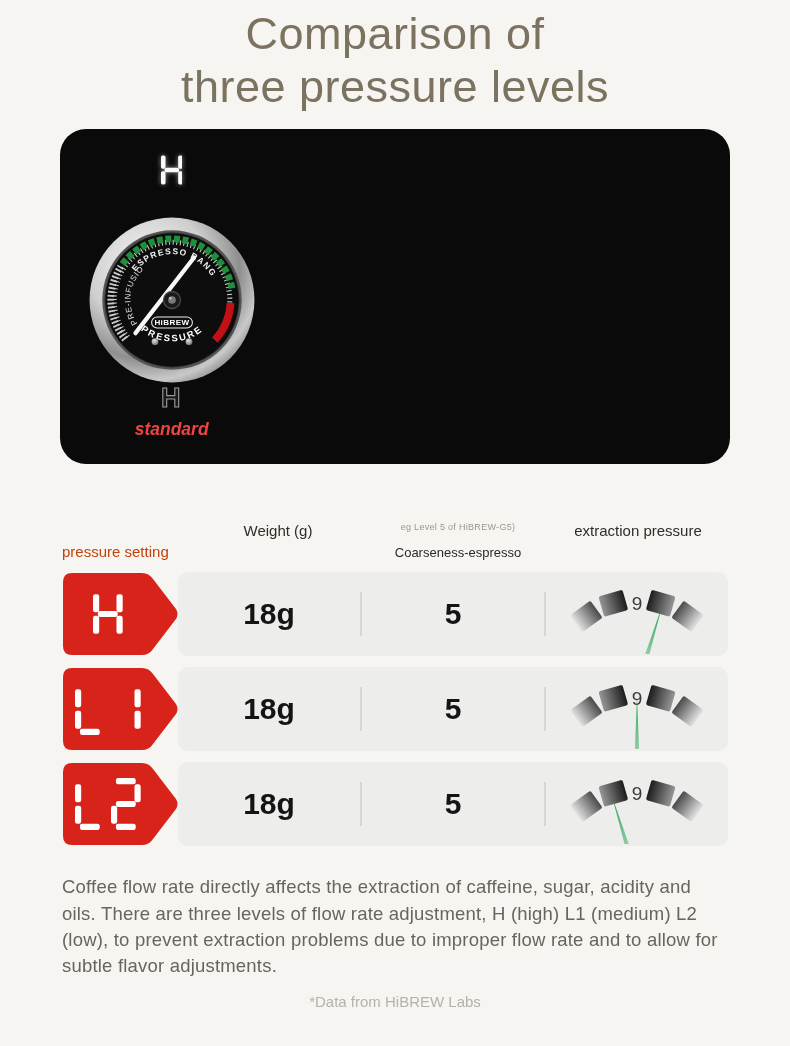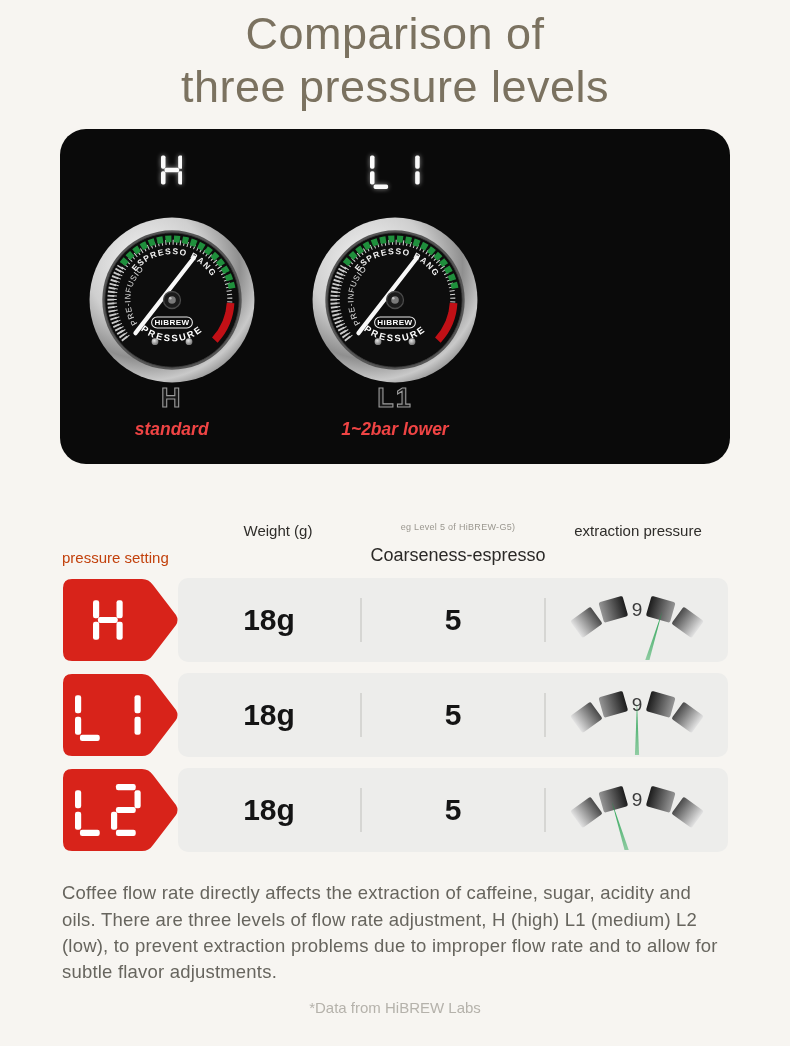--- a/index.html
+++ b/index.html
@@ -35,21 +35,21 @@
     color:rgba(255,255,255,.06);-webkit-text-stroke:1.1px #9b9b9b;
   }
   .glabel{color:#ef4444;font-weight:bold;font-size:17.5px;margin-top:5px;font-style:italic;}
 
   
   .thead{display:flex;gap:10px;margin:58px 62px 12px;align-items:flex-end;}
   .thead .lcol{width:116px;flex:none;font-size:15px;color:#c2410c;}
   .thead .hbody{flex:1;display:flex;}
   .thead .hcell{flex:1;text-align:center;font-size:15px;color:#2f2d2a;}
   .thead .hnote{font-size:9px;color:#9a978f;margin-bottom:13px;letter-spacing:.3px;}
-  .thead .hmain{font-size:18px;color:#2b2927;}
+  .thead .hmain{font-size:13px;color:#2b2927;}
 
   .trow{display:flex;margin:0 62px 11px;}
   .tag{position:relative;width:116px;height:84px;flex:none;}
   .tag svg.shape{position:absolute;inset:0;}
   .tag .sevenseg{position:absolute;left:0;top:0;bottom:0;width:92px;
                  display:flex;align-items:center;justify-content:center;color:#fff;}
   .rowbody{flex:1;background:#ededeb;border-radius:10px;height:84px;
            display:flex;align-items:center;}
   .cell{flex:1;text-align:center;}
   .cellval{font-size:30px;font-weight:bold;color:#141414;}
@@ -152,38 +152,20 @@
           <rect x="4" y="18.5" width="16" height="5" rx="1.8" fill="currentColor"></rect>
         </svg>
       </div>
     <svg class="gauge" viewBox="0 0 200 200">
         <use href="#gaugeSym"></use>
       </svg>
     <div class="gletter">H</div>
     <div class="glabel">standard</div>
   </div>
 
-  <div class="gcol">
-    <div class="gdisp sevenseg seg-sm">
-        <svg viewBox="0 0 24 42">
-          <rect x="4" y="37" width="16" height="5" rx="1.8" fill="currentColor"></rect>
-          <rect x="0" y="22.5" width="5" height="14.5" rx="1.8" fill="currentColor"></rect>
-          <rect x="0" y="5" width="5" height="14.5" rx="1.8" fill="currentColor"></rect>
-        </svg>
-        <svg viewBox="0 0 24 42">
-          <rect x="19" y="5" width="5" height="14.5" rx="1.8" fill="currentColor"></rect>
-          <rect x="19" y="22.5" width="5" height="14.5" rx="1.8" fill="currentColor"></rect>
-        </svg>
-      </div>
-    <svg class="gauge" viewBox="0 0 200 200">
-        <use href="#gaugeSym"></use>
-      </svg>
-    <div class="gletter">L1</div>
-    <div class="glabel">1~2bar lower</div>
-  </div>
 
 </div>
 
 <div class="thead">
   <div class="lcol">pressure setting</div>
   <div class="hbody">
     <div class="hcell">Weight (g)</div>
     <div class="hcell">
       <div class="hnote">eg    Level 5 of HiBREW-G5)</div>
       <div class="hmain">Coarseness-espresso</div>

